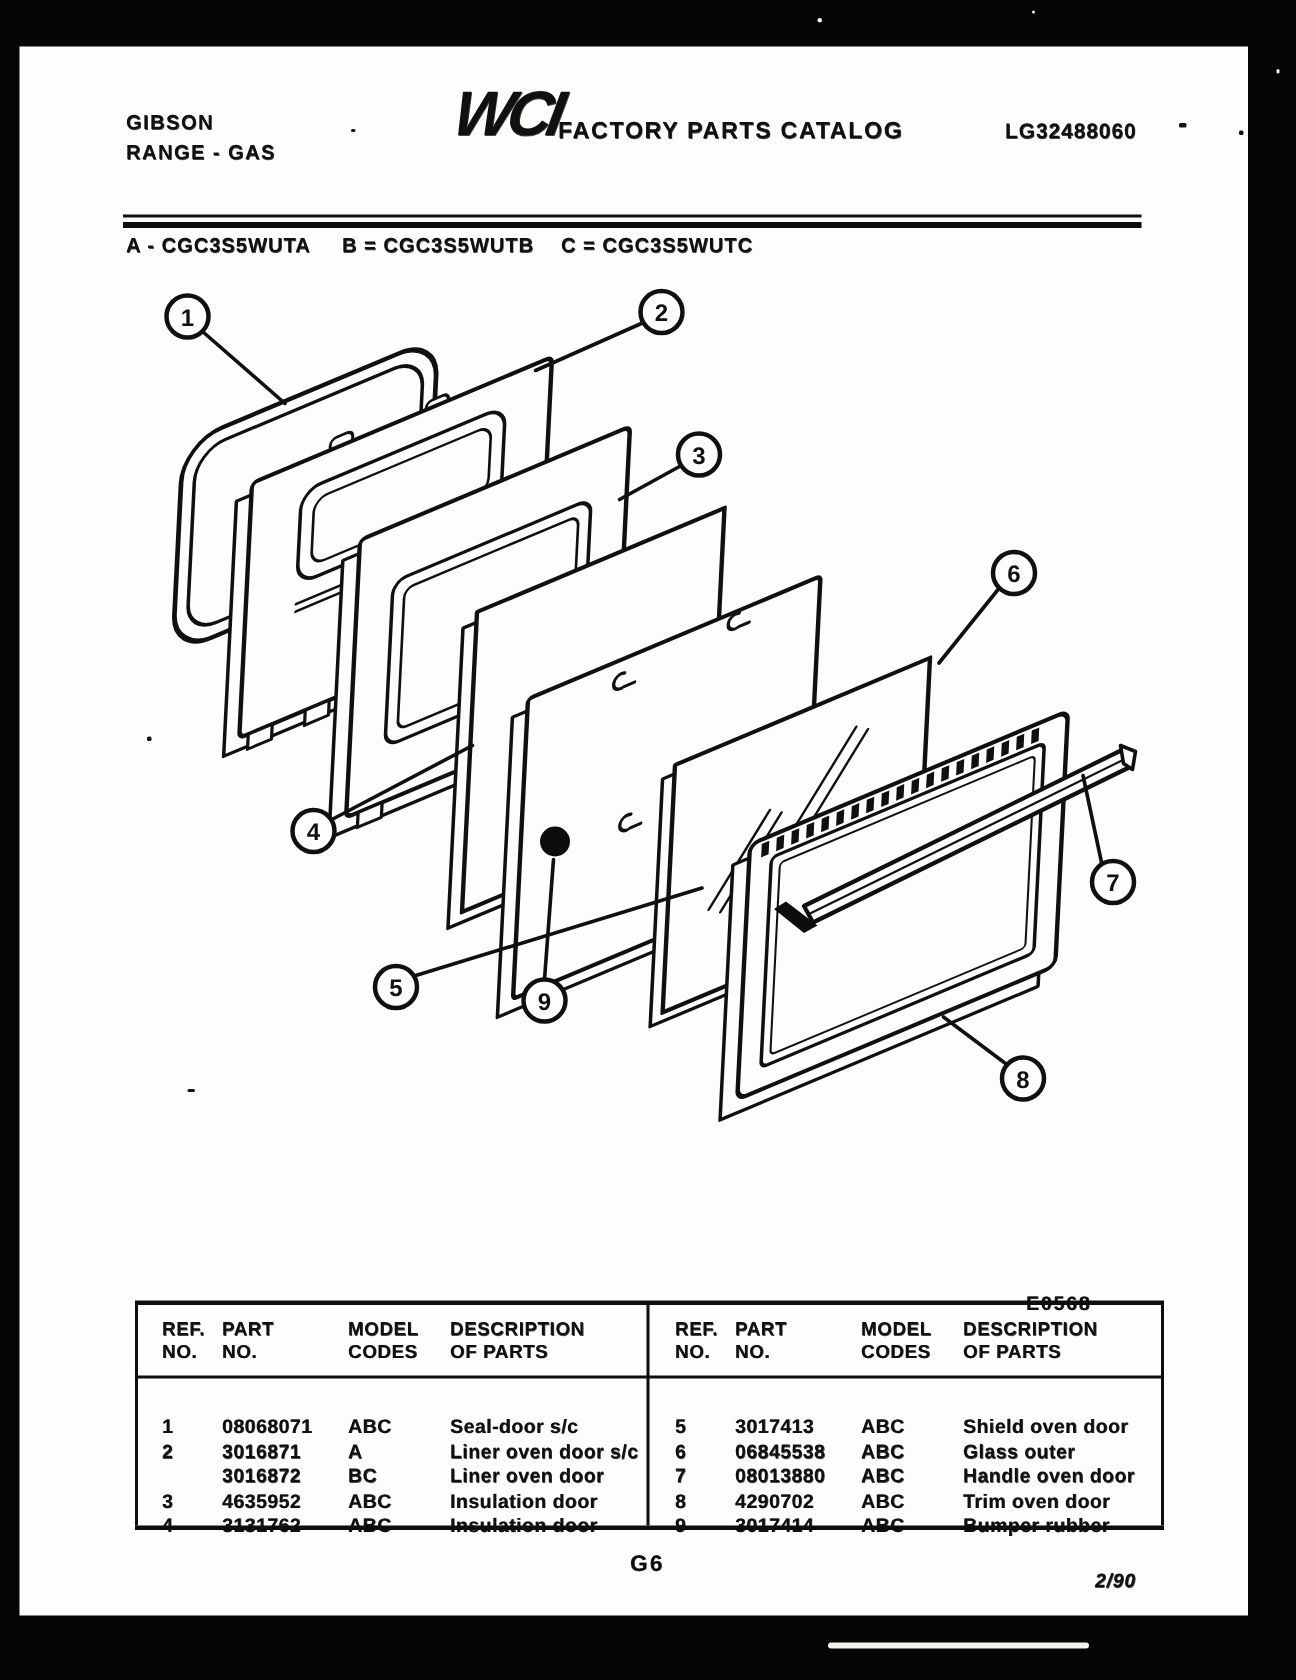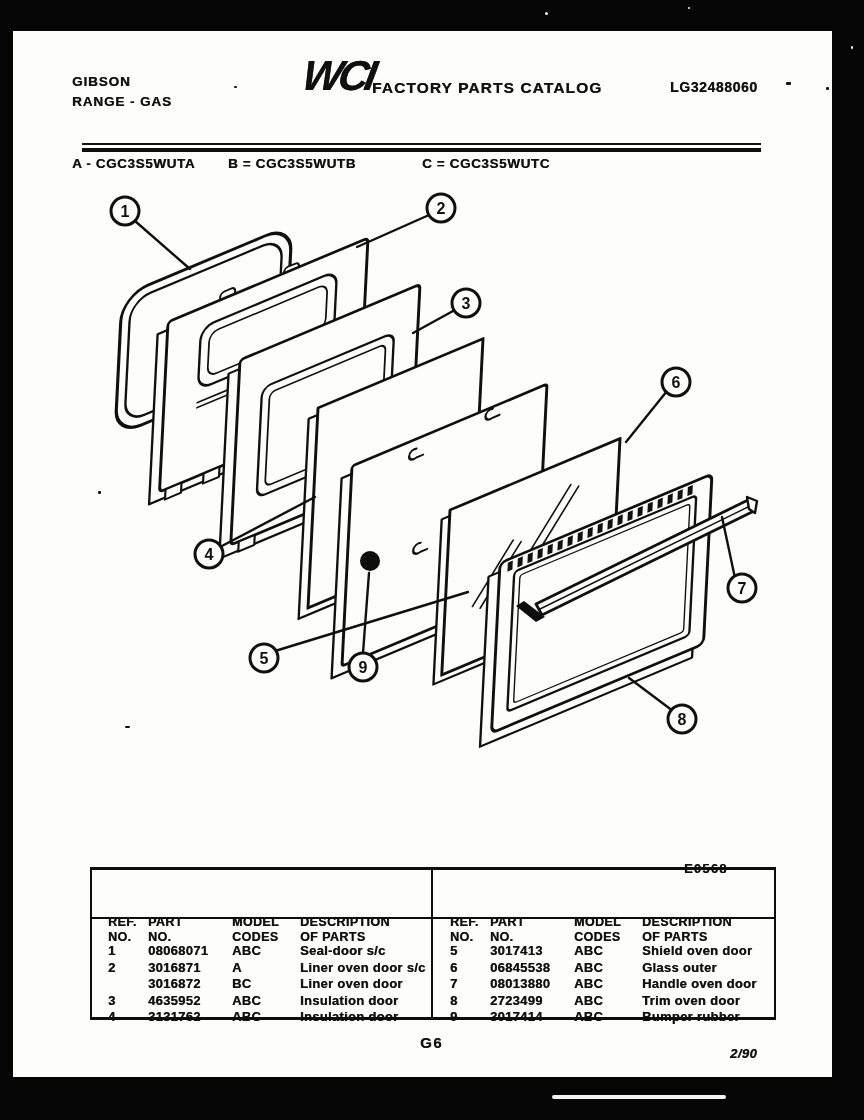--- a/index.html
+++ b/index.html
@@ -12,35 +12,35 @@
     overflow:hidden;
   }
   .abs { position:absolute; }
   .page {
     left:13px; top:31px; width:819px; height:1046px;
     background:#fdfdfb;
   }
   .b { font-weight:700; }
   .scan { text-shadow:0.4px 0.4px 0.3px rgba(10,10,10,.75); }
 
-  .brand { left:72px; top:72px; font-size:13.5px; line-height:20px; letter-spacing:.9px; }
+  .brand { left:84px; top:72px; font-size:13.5px; line-height:20px; letter-spacing:.9px; }
   .logo {
     left:303px; top:54px; font-size:42px; font-weight:900; font-style:italic;
     letter-spacing:-4px; transform:skewX(-10deg); line-height:44px;
   }
   .cat-title { left:372px; top:79px; font-size:15.5px; letter-spacing:1.1px; }
   .doc-num { left:670px; top:79px; font-size:14px; letter-spacing:.6px; }
 
   .rule-thin  { left:82px; top:143px; width:679px; height:2px; background:#131313; }
   .rule-thick { left:82px; top:148px; width:679px; height:4px; background:#0e0e0e; }
 
   .models { font-size:13.5px; letter-spacing:.6px; top:156px; }
-  .model-a { left:72px; }
+  .model-a { left:84px; }
   .model-b { left:228px;text-align:right; }
-  .model-c { left:374px;margin-left:48px; }
+  .model-c { left:374px; }
 
   svg.diagram { left:0; top:0; width:864px; height:1120px; }
 
   .fig-code { left:684px; top:818px; font-size:13px; letter-spacing:1.2px;margin-top:43px; }
 
   .ptable {
     left:90px; top:867px; width:686px; height:153px;
     border-top:3px solid #0d0d0d; border-bottom:3px solid #0d0d0d;
   }
   .vline { top:0; bottom:0; width:2px; background:#0d0d0d; }
@@ -50,21 +50,21 @@
   .hd-underline { left:0; right:0; top:47px; height:2px; background:#0d0d0d; }
 
   .half { top:9px; width:330px; }
   .half.left { left:10px; }
   .half.right { left:352px; }
   .grid4 {
     display:grid;
     grid-template-columns:40px 84px 68px auto;
     padding-left:8px;
   }
-  .hcell { font-size:12.5px; line-height:15px; letter-spacing:.4px;margin-top:36px; }
+  .hcell { font-size:12.5px; line-height:15px; letter-spacing:.4px; }
   .rows { top:64px; width:330px; }
   .rcell { font-size:13px; line-height:16.5px; letter-spacing:.3px; white-space:nowrap; }
 
   .footer-page { left:420px; top:1034px; font-size:15px; letter-spacing:1.5px; }
   .footer-date { left:730px; top:1046px; font-size:13px; letter-spacing:.5px;font-style:italic; }
 
   .speck { background:#131313; border-radius:1px; }
   .wspeck { background:#f3f3f0; border-radius:2px; }
 </style>
 </head>
@@ -279,21 +279,21 @@
         <div class="rcell b scan">Shield oven door</div>
         <div class="rcell b scan">6</div>
         <div class="rcell b scan">06845538</div>
         <div class="rcell b scan">ABC</div>
         <div class="rcell b scan">Glass outer</div>
         <div class="rcell b scan">7</div>
         <div class="rcell b scan">08013880</div>
         <div class="rcell b scan">ABC</div>
         <div class="rcell b scan">Handle oven door</div>
         <div class="rcell b scan">8</div>
-        <div class="rcell b scan">2723499</div>
+        <div class="rcell b scan">4290702</div>
         <div class="rcell b scan">ABC</div>
         <div class="rcell b scan">Trim oven door</div>
         <div class="rcell b scan">9</div>
         <div class="rcell b scan">3017414</div>
         <div class="rcell b scan">ABC</div>
         <div class="rcell b scan">Bumper rubber</div>
       </div>
   </div>
 </div>
 

